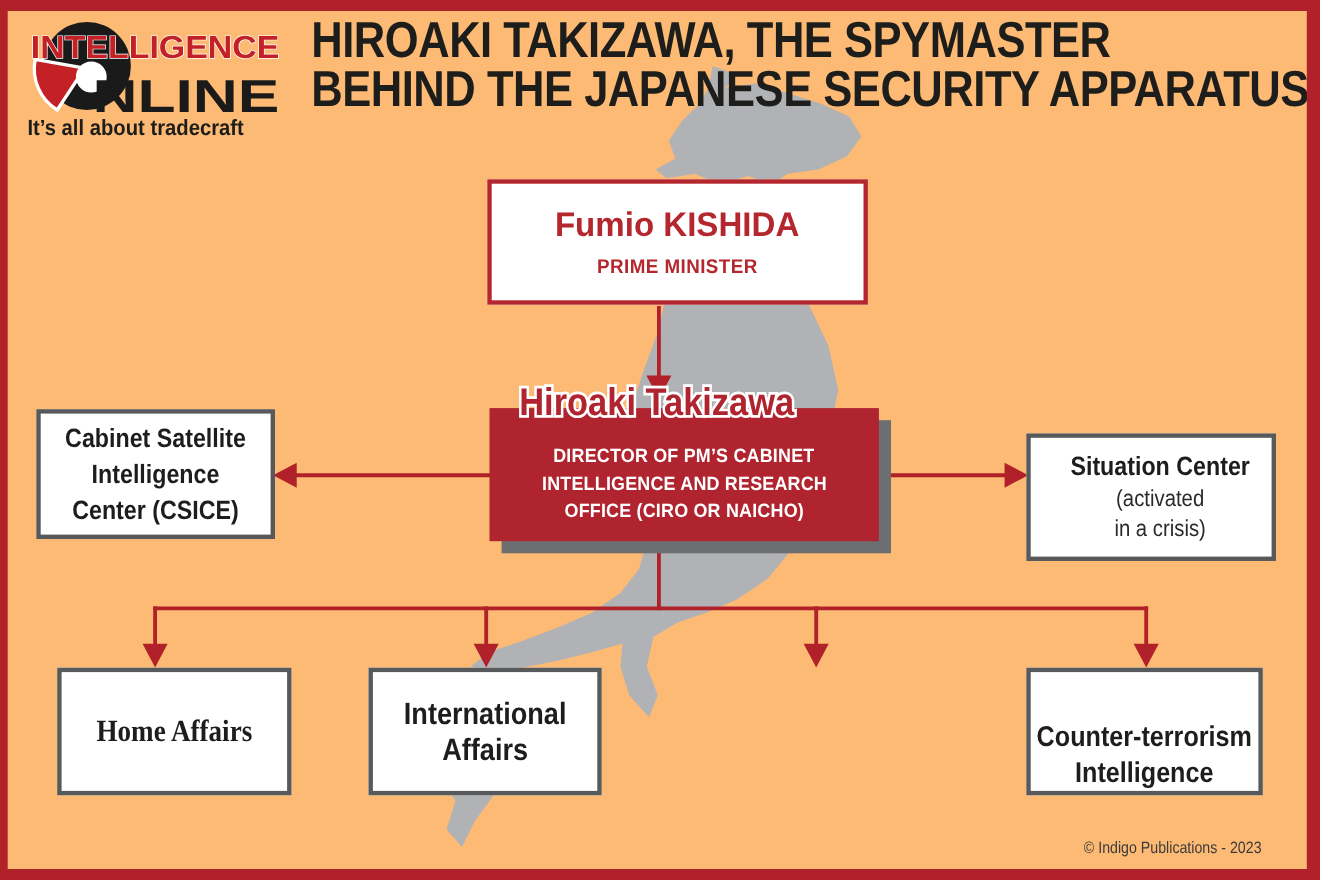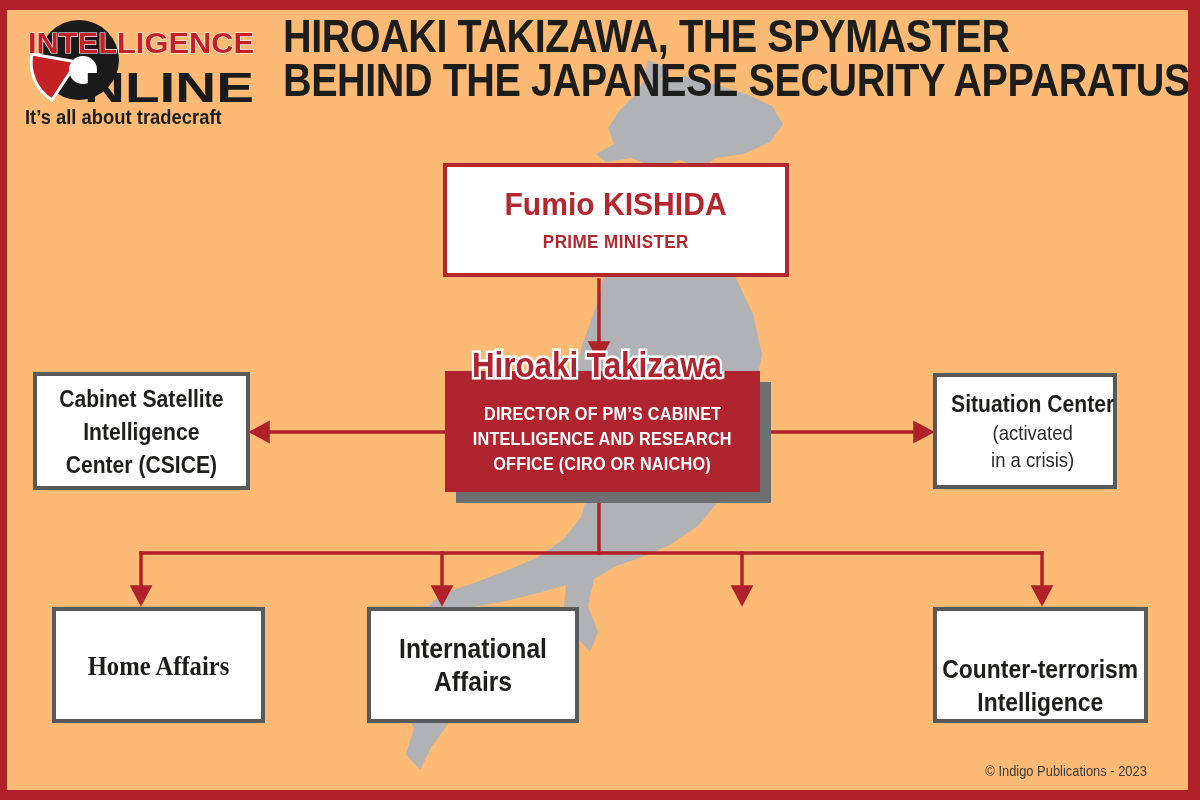--- a/index.html
+++ b/index.html
@@ -27,37 +27,37 @@
   .condensed{transform:scaleX(0.88);transform-origin:center;white-space:nowrap;}
 
   
   .kishida{left:443px;top:163px;width:346px;height:114px;border-color:#B5272E;}
   .kishida .name{color:#B5272E;font-size:31px;font-weight:bold;transform:scaleX(0.97);white-space:nowrap;}
   .kishida .role{color:#B5272E;font-size:18px;font-weight:bold;letter-spacing:0.4px;margin-top:9px;
                  transform:scaleX(0.95);white-space:nowrap;}
 
   
   .takizawa-name-svg{position:absolute;left:445px;top:340px;z-index:3;overflow:visible;}
-  .takizawa{left:445px;top:371px;width:315px;height:121px;background:#B0242F;border:none;
+  .takizawa{left:445px;top:371px;width:354px;height:121px;background:#B0242F;border:none;
             box-shadow:11px 11px 0 #6D6E70;justify-content:flex-end;padding-bottom:15px;}
   .takizawa .role-line{color:#fff;font-size:17.5px;font-weight:bold;line-height:25px;
                        letter-spacing:0.2px;transform:scaleX(0.93);white-space:nowrap;}
 
   
   .csice{left:33px;top:372px;width:217px;height:118px;}
   .csice .line{font-size:24px;font-weight:bold;line-height:33px;}
-  .situation{left:933px;top:373px;width:184px;height:116px;padding-left:16px;}
+  .situation{left:933px;top:394px;width:227px;height:116px;padding-left:16px;}
   .situation .titleline{font-size:24px;font-weight:bold;line-height:30px;}
   .situation .subline{font-size:21px;font-weight:normal;line-height:27px;color:#2a2a2a;}
 
   
   .dept{top:607px;height:116px;}
   .dept .label-line{font-size:28px;font-weight:bold;line-height:33px;}
   #dept-0{left:52px;width:213px;font-family:Liberation Serif, serif;}
-  #dept-1{left:335px;width:212px;margin-left:32px;}
+  #dept-1{left:335px;width:212px;}
   #dept-2{left:635px;width:213px;}
   #dept-3{left:933px;width:215px;justify-content:flex-end;}
   #dept-3 .label-line{font-size:26px;}
 
   .copyright{position:absolute;right:53px;top:762px;z-index:2;font-size:15px;color:#3b3b3b;
              white-space:nowrap;transform:scaleX(0.86);transform-origin:right top;}
 </style>
 </head>
 <body>
 

